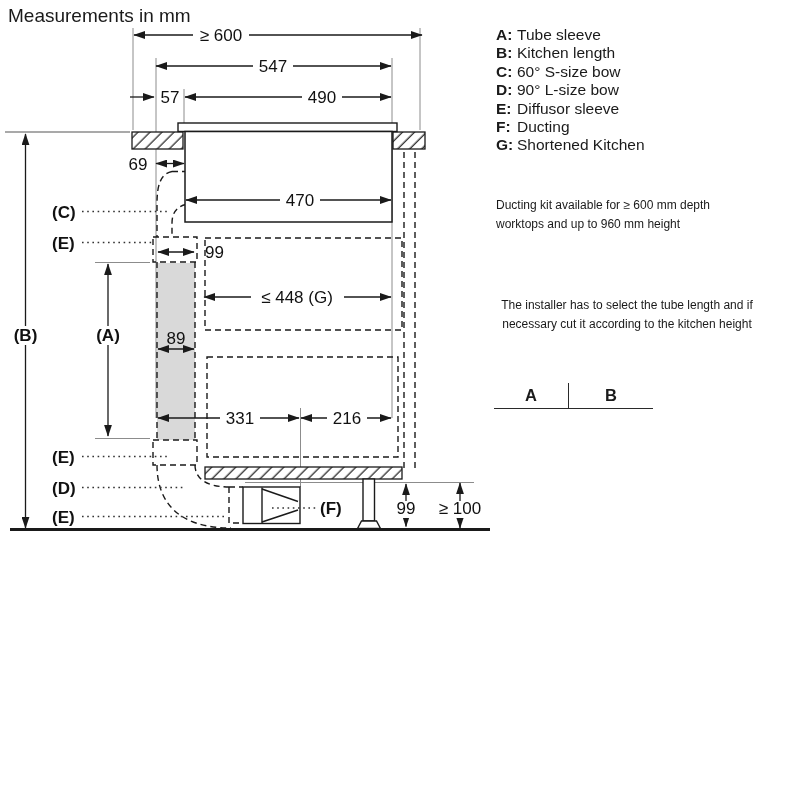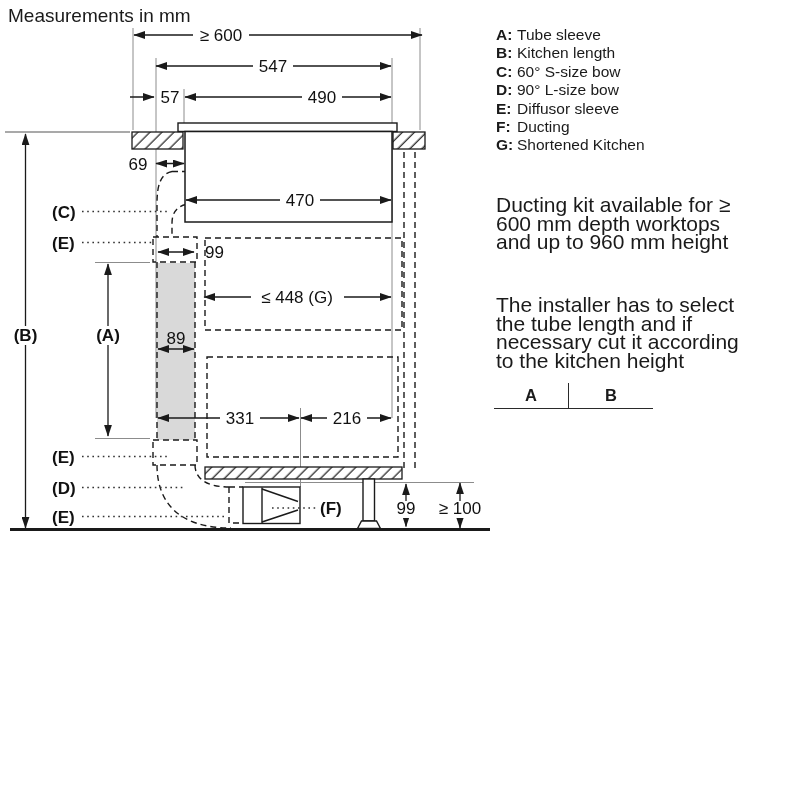--- a/index.html
+++ b/index.html
@@ -1,24 +1,24 @@
 <!DOCTYPE html>
 <html><head>
 <meta charset="utf-8">
 <style>
   html,body{margin:0;padding:0;background:#fff;}
   .page{position:relative;width:800px;height:800px;background:#ffffff;overflow:hidden;
-        font-family:"Liberation Sans",sans-serif;color:#1a1a1a;border-radius:22px;}
+        font-family:"Liberation Sans",sans-serif;color:#1a1a1a;}
   .title{position:absolute;left:8px;top:5px;font-size:19px;}
   .legend{position:absolute;left:496px;top:26px;font-size:15.5px;line-height:18.4px;}
   .legend-row{display:flex;}
   .legend-key{font-weight:bold;width:21px;flex:none;}
-  .note{position:absolute;left:496px;width:262px;font-size:21px;line-height:18.5px;}
+  .note{position:absolute;left:496px;width:262px;font-size:12px;line-height:18.5px;}
   #note1{top:196px;}
-  #note2{top:296px;}
+  #note2{top:296px;text-align:center;}
   .spec-table{position:absolute;left:494px;top:383px;border-collapse:collapse;
               font-size:16.5px;text-align:center;}
   .spec-table th{font-weight:bold;}
   .spec-table th,.spec-table td{padding:0;height:25px;}
   .spec-table .cola{width:74px;}
   .spec-table .colb{width:84px;border-left:1.6px solid #2a2a2a;}
   .spec-table thead th{border-bottom:1.6px solid #2a2a2a;}
   .spec-table tbody tr:first-child td{border-bottom:1.6px solid #2a2a2a;}
 
   

